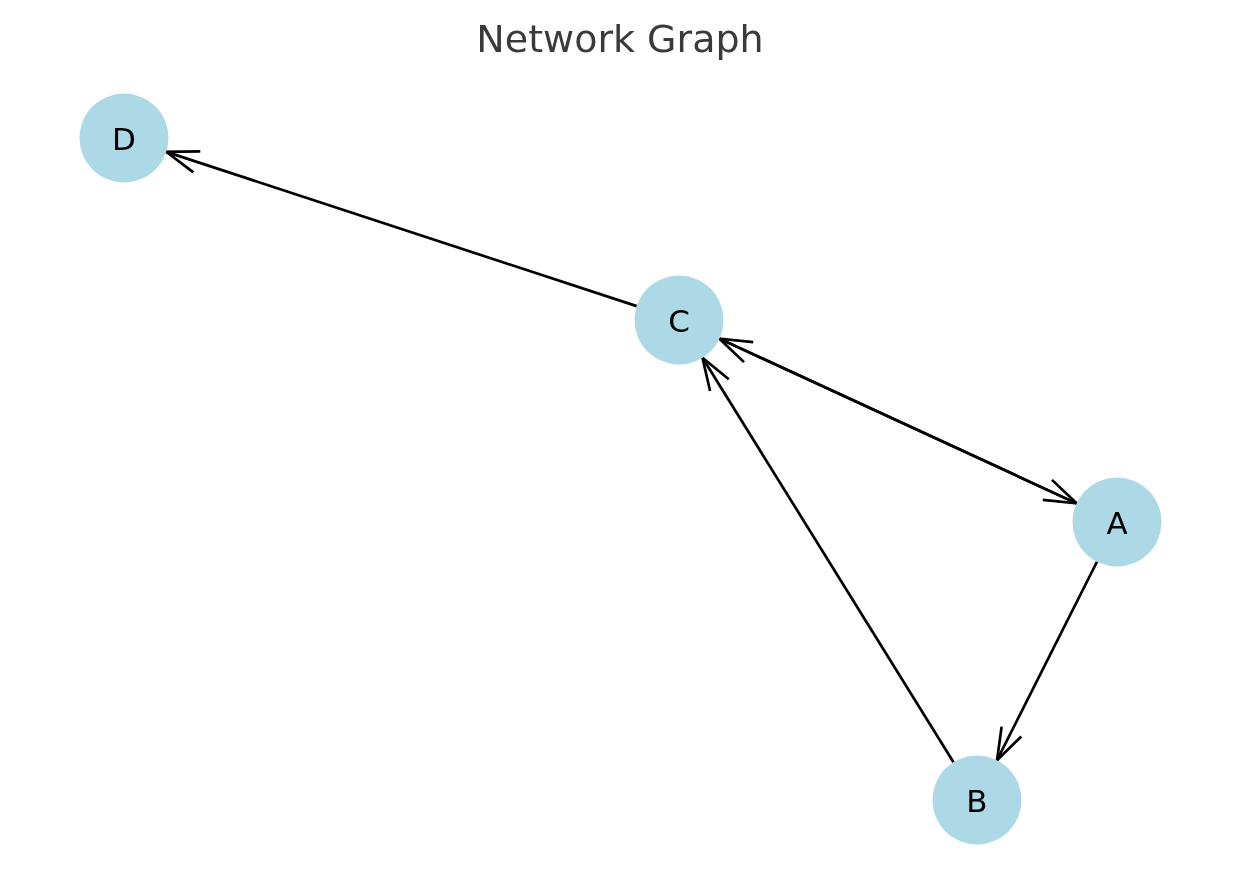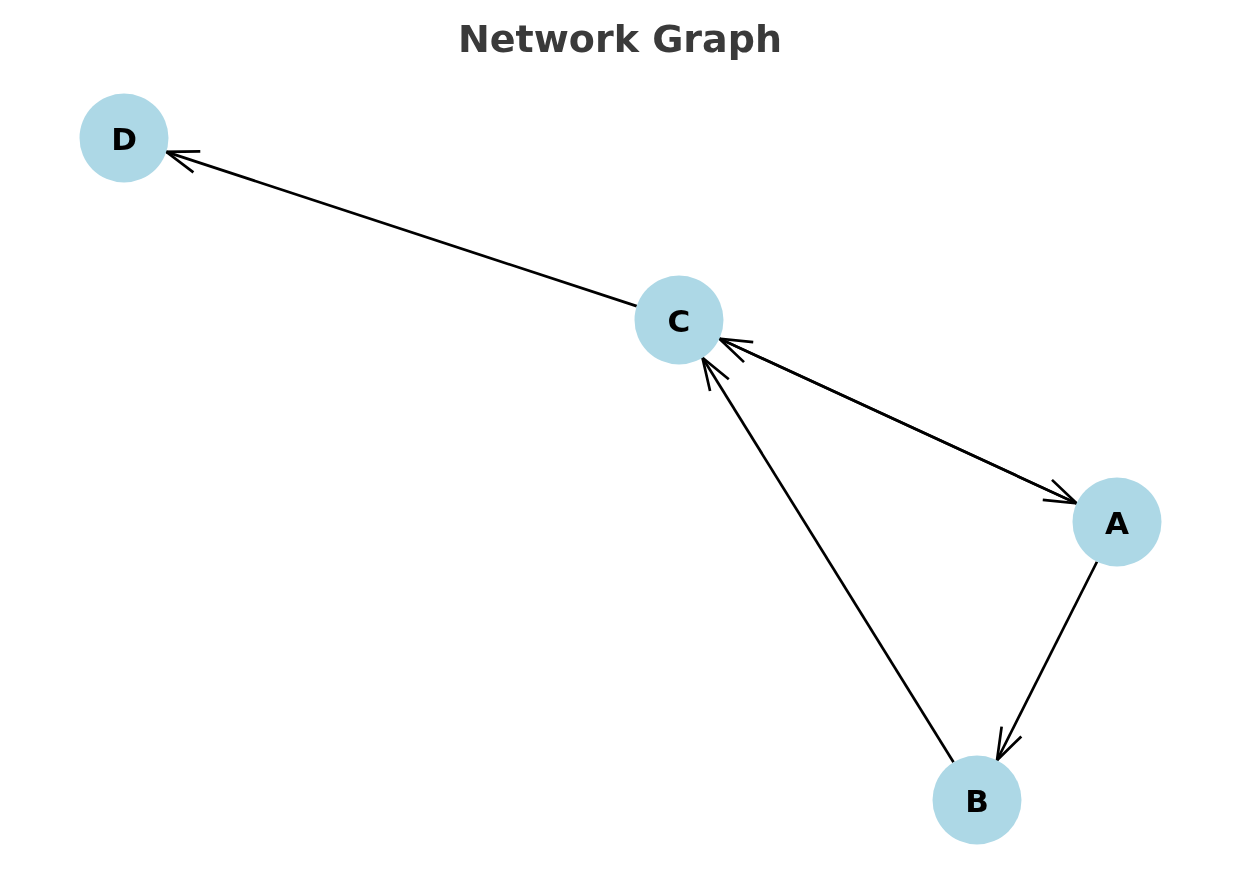--- a/index.html
+++ b/index.html
@@ -9,21 +9,20 @@
   }
   body {
     font-family: "DejaVu Sans", sans-serif;
   }
   #app {
     position: relative;
     width: 1239px;
     height: 890px;
     background: #8b5cf6;
     overflow: hidden;
-    font-weight: bold;
   }
   #graph-svg {
     position: absolute;
     top: 0;
     left: 0;
     width: 1239px;
     height: 890px;
     display: block;
   }
   .graph-title {

